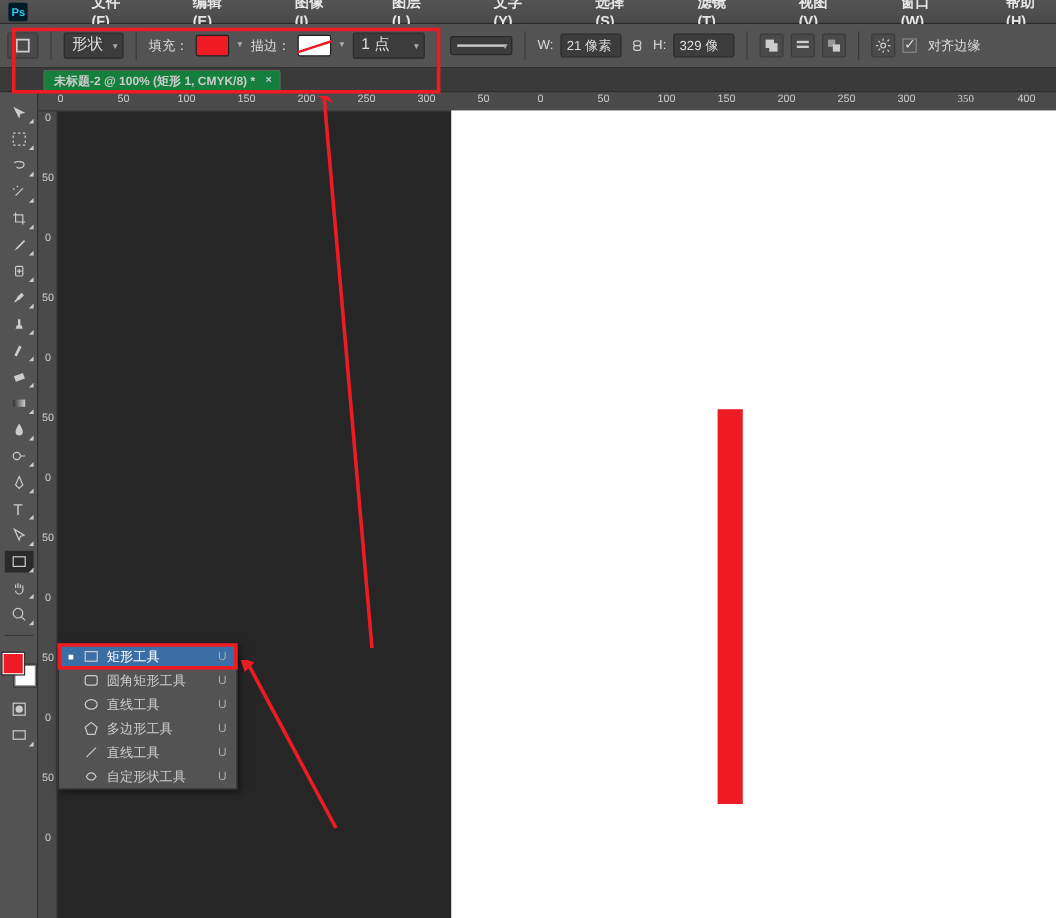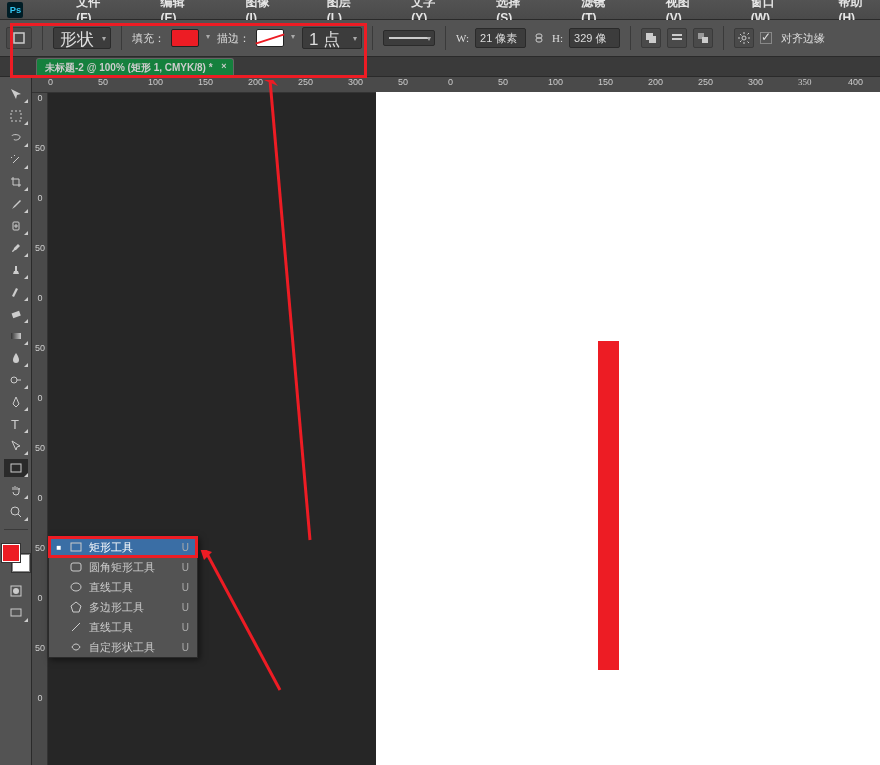--- a/index.html
+++ b/index.html
@@ -7,23 +7,23 @@
 
 
 .menubar { height: 20px; background: linear-gradient(#535353,#4a4a4a); display: flex; align-items: center; padding-left: 6px; border-bottom: 1px solid #2a2a2a; gap: 36px; }
 .menubar .logo { width: 22px; height: 16px; display: flex; align-items: center; justify-content: center; margin-right: 8px; }
 .menubar .logo svg { width: 18px; height: 16px; }
 .menu-item { padding: 0 8px; cursor: pointer; font-size: 12px; color: #e6e6e6; font-weight: bold; }
 
 
 .optbar { height: 37px; background: #535353; border-bottom: 1px solid #2a2a2a; display: flex; align-items: center; padding: 0 6px; gap: 6px; position: relative; }
 .optbar .tool-icon { width: 26px; height: 22px; border: 1px solid #3a3a3a; background: #4a4a4a; display: flex; align-items: center; justify-content: center; border-radius: 2px; }
-.optbar select, .optbar .dropdown { height: 22px; background: #3c3c3c; border: 1px solid #2a2a2a; color: #ddd; font-size: 17px; padding: 0 16px 0 6px; border-radius: 2px; position: relative; }
+.optbar select, .optbar .dropdown { height: 22px; background: #3c3c3c; border: 1px solid #2a2a2a; color: #ddd; font-size: 13px; padding: 0 16px 0 6px; border-radius: 2px; position: relative; }
 .dropdown::after { content: "▾"; position: absolute; right: 4px; top: 50%; transform: translateY(-50%); font-size: 8px; color: #aaa; }
-.opt-label { font-size: 11px; color: #ddd; font-family: Liberation Serif, serif; }
+.opt-label { font-size: 11px; color: #ddd; }
 .swatch { width: 28px; height: 18px; border: 1px solid #222; position: relative; border-radius: 2px; }
 .swatch.red { background: #ed1c24; }
 .swatch.none { background: #fff; }
 .swatch.none::after { content: ""; position: absolute; left: -2px; right: -2px; top: 50%; height: 2px; background: #ed1c24; transform: rotate(-18deg); }
 .swatch.drop::before { content:"▾"; position:absolute; right:-12px; top:2px; color:#aaa; font-size:8px;}
 .num-input { width: 51px; height: 20px; background: #3c3c3c; border: 1px solid #2a2a2a; color: #ddd; font-size: 11px; padding: 0 4px; border-radius: 2px; }
 .sep { width: 1px; height: 24px; background: #3a3a3a; margin: 0 4px; }
 .btn-icon { width: 20px; height: 20px; border: 1px solid #3a3a3a; background: #4a4a4a; border-radius: 2px; display:flex; align-items:center; justify-content:center; }
 .chk { width: 12px; height: 12px; border: 1px solid #888; background: #555; margin-right: 3px; display:inline-block; position:relative;}
 .chk.on::after{content:"✓"; position:absolute; left:0; top:-3px; font-size:12px; color:#ddd;}

